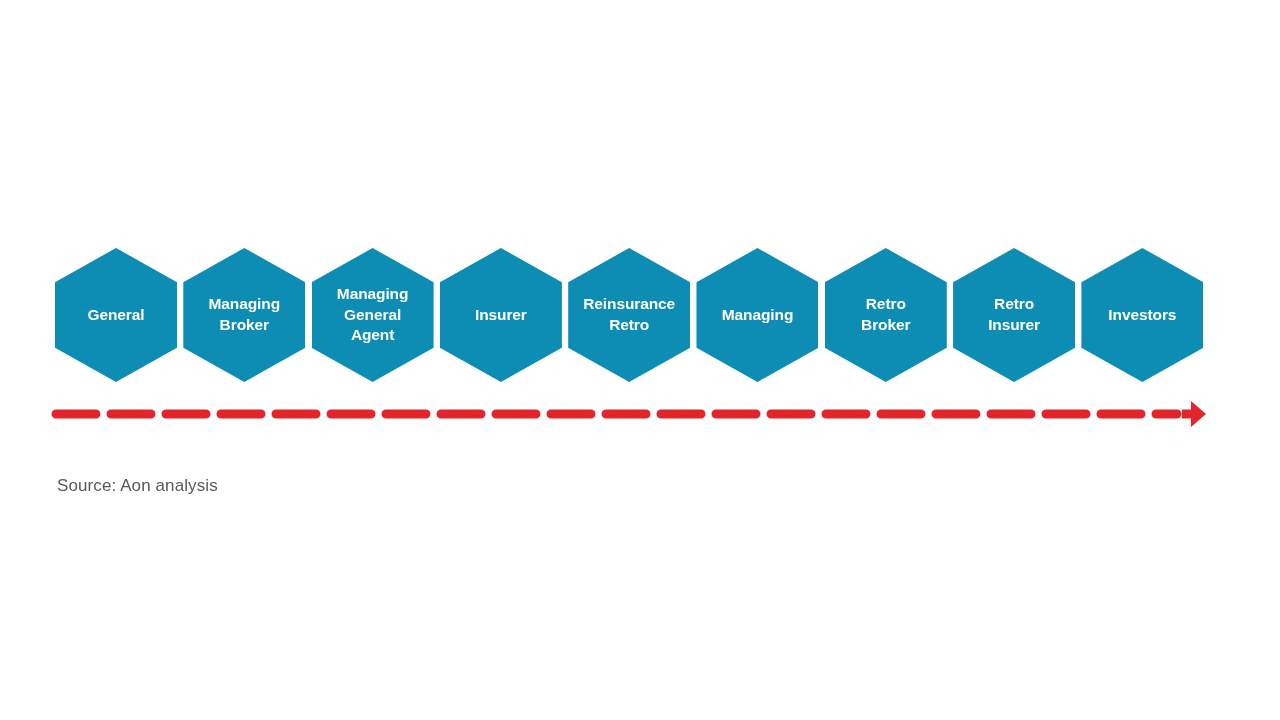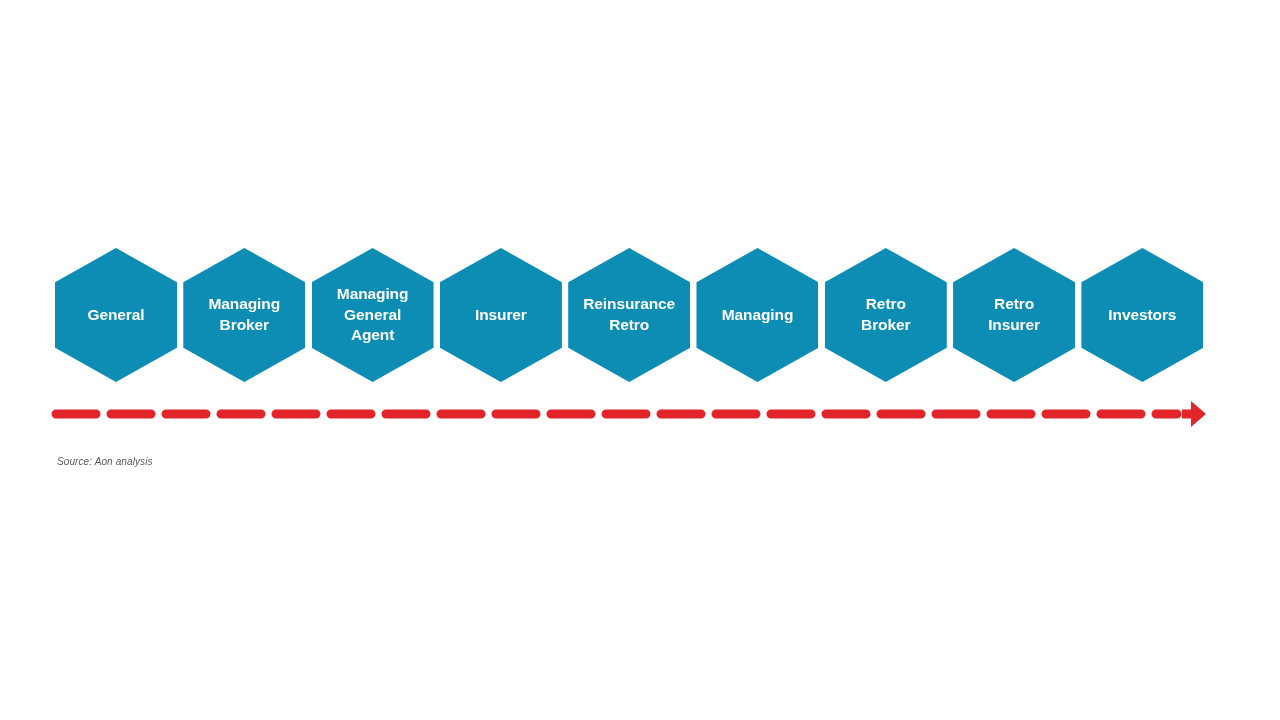--- a/index.html
+++ b/index.html
@@ -78,24 +78,23 @@
     left: 50px;
     top: 396px;
     width: 1170px;
     height: 36px;
   }
 
   
   #source-caption {
     position: absolute;
     left: 57px;
-    top: 456px;
+    top: 476px;
     font-family: "Liberation Sans", sans-serif;
-    font-style: italic;
-    font-size: 10px;
+    font-size: 17px;
     color: #595959;
     letter-spacing: 0.1px;
     white-space: nowrap;
   }
 </style>
 </head>
 <body>
 
 <div id="slide">
 

